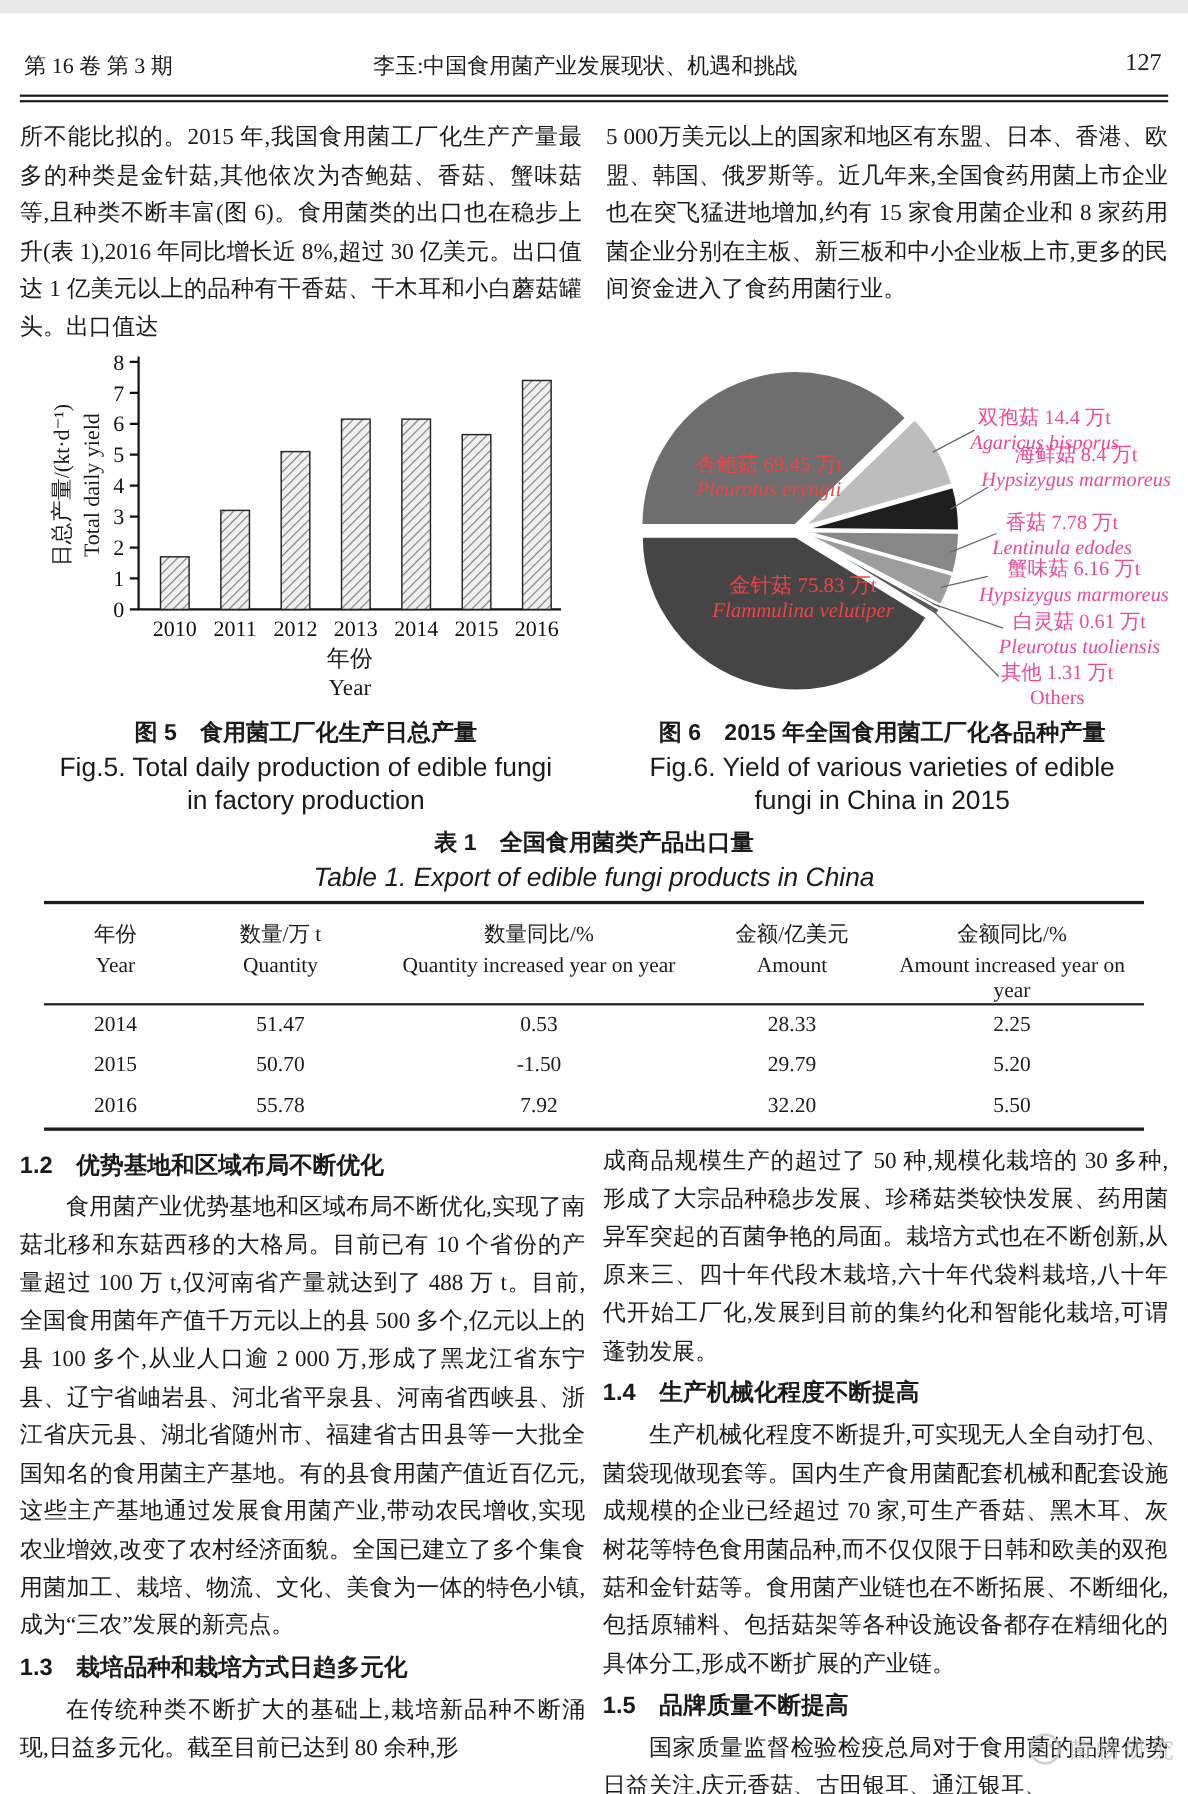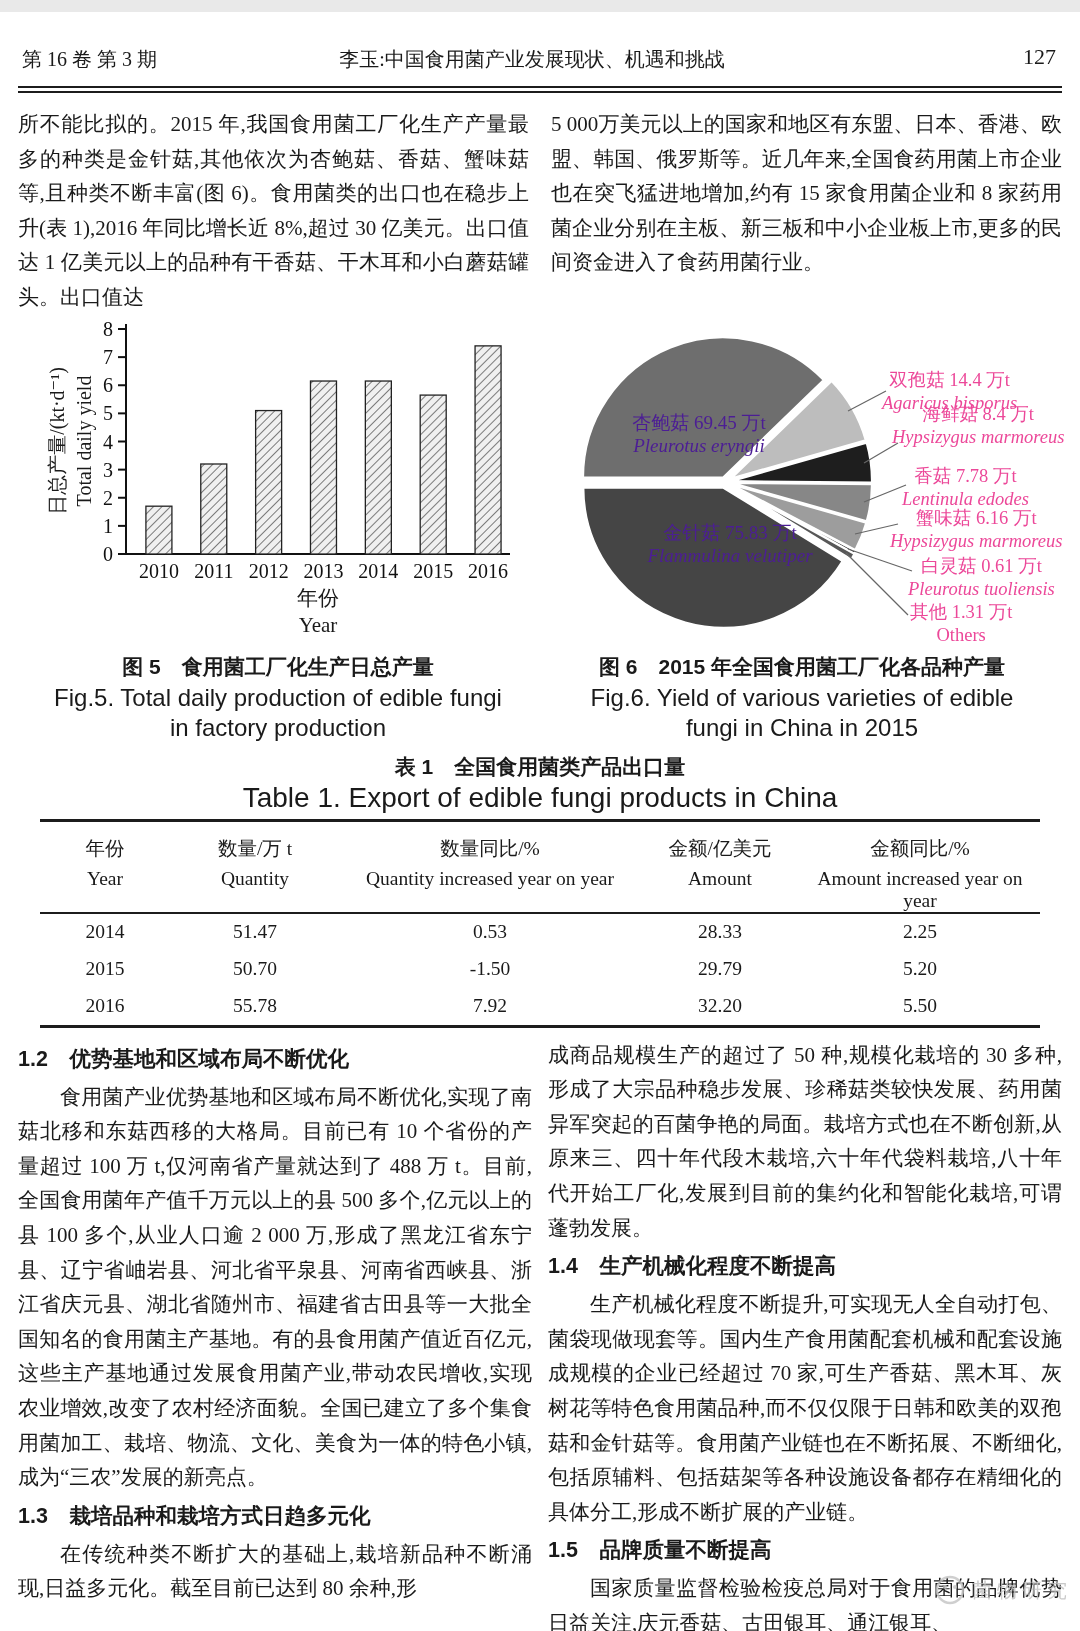--- a/index.html
+++ b/index.html
@@ -22,31 +22,31 @@
   
   .figs{display:flex;gap:4px;margin-top:4px;}
   .fig{position:relative;width:520px;height:330px;flex:0 0 auto;}
   svg text{font-family:"Liberation Serif","DejaVu Serif",serif;font-size:20px;fill:#111;}
   .bar-ylabel{position:absolute;left:-66px;top:94px;width:240px;height:56px;
       transform:rotate(-90deg);text-align:center;font-size:20px;line-height:27px;}
   .bar-xlabel{position:absolute;left:108px;width:384px;top:266px;text-align:center;
       font-size:21px;line-height:27px;}
   .pie-lab{position:absolute;text-align:center;font-size:19px;line-height:23px;white-space:nowrap;}
   .pie-lab .lat{font-style:italic;}
-  .pie-lab.inside{color:#4c1d95;}
+  .pie-lab.inside{color:#ef4444;}
   .pie-lab.outside{color:#ec4899;font-size:18.5px;}
   
   .caps{display:flex;gap:4px;margin-top:2px;}
   .cap{width:520px;text-align:center;font-family:"Liberation Sans","DejaVu Sans",sans-serif;}
   .cap .zh{font-weight:700;font-size:21px;line-height:32px;}
   .cap .en{font-size:24px;line-height:30px;max-width:470px;margin:0 auto;text-align:center;}
   
   .ttitle{text-align:center;margin-top:8px;font-family:"Liberation Sans","DejaVu Sans",sans-serif;}
   .ttitle .zh{font-weight:700;font-size:21px;line-height:32px;}
-  .ttitle .en{font-size:28px;line-height:30px;}
+  .ttitle .en{font-size:24px;line-height:30px;font-style:italic;}
   table.t1{width:1000px;margin:6px auto 0 auto;border-collapse:collapse;
            border-top:3px solid #1c1c1c;border-bottom:3px solid #1c1c1c;font-size:19.5px;}
   table.t1 th,table.t1 td{font-weight:400;text-align:center;padding:0;}
   table.t1 thead tr.zh th{height:40px;vertical-align:bottom;padding-bottom:4px;}
   table.t1 thead tr.en th{height:40px;vertical-align:top;padding-top:2px;}
   table.t1 thead{border-bottom:2px solid #1c1c1c;}
   table.t1 tbody td{height:37px;}
   .bot{margin-top:10px;gap:16px;}
   
   .wm{position:absolute;right:8px;top:1562px;display:flex;align-items:center;gap:6px;

